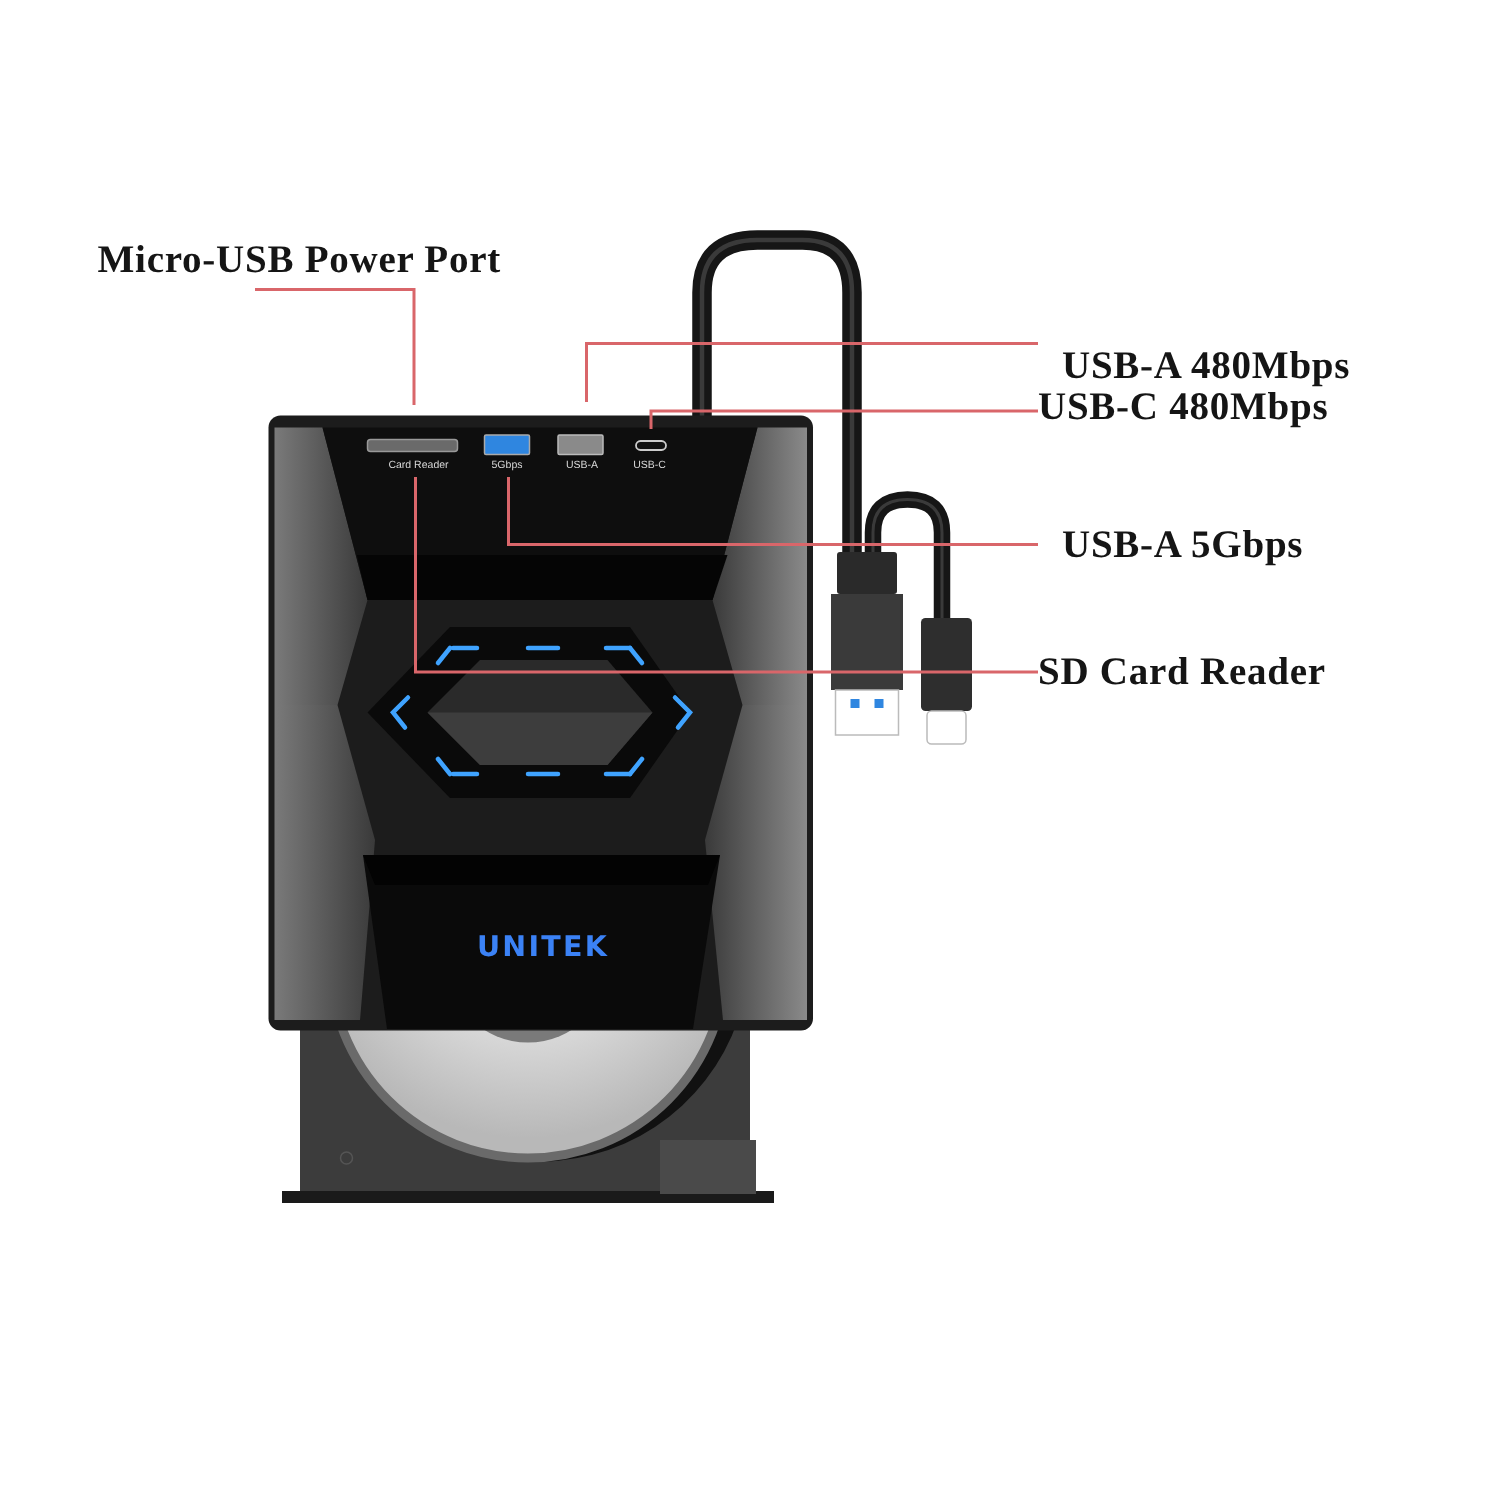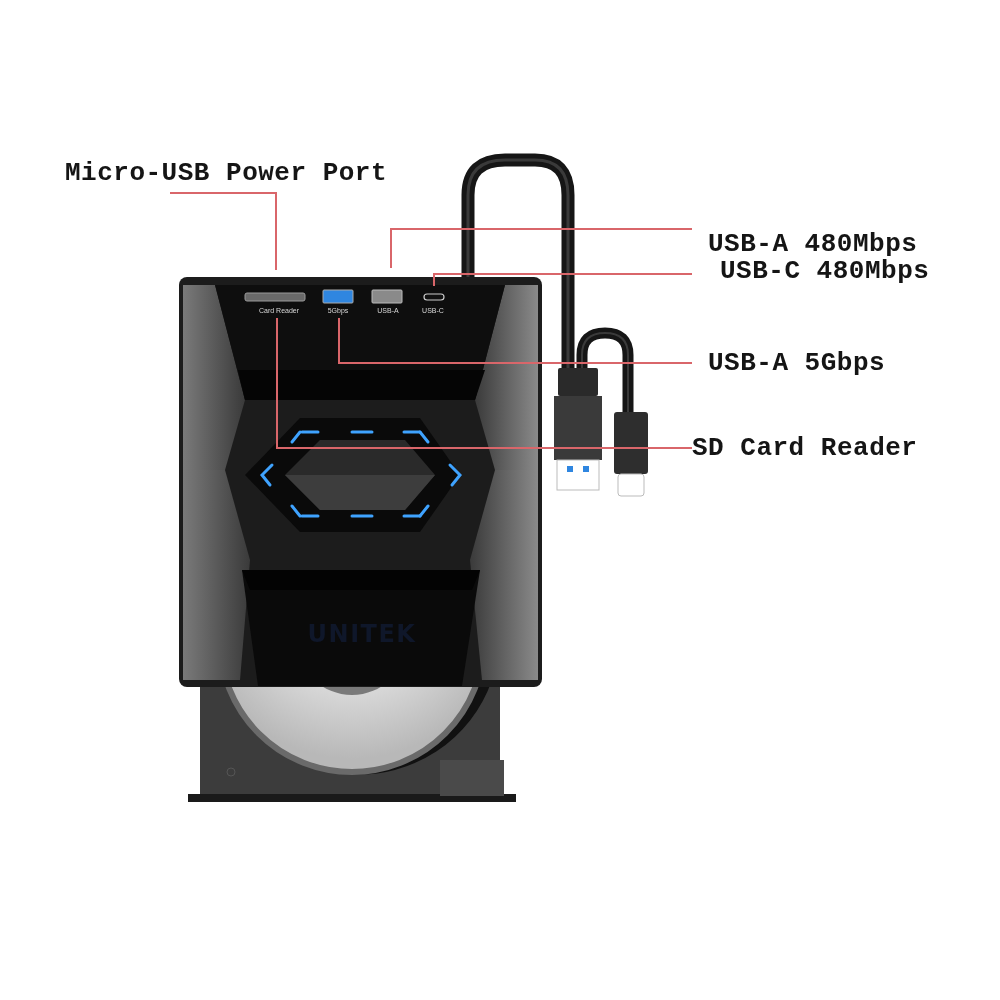--- a/index.html
+++ b/index.html
@@ -1,19 +1,19 @@
 <!DOCTYPE html>
 <html><head>
   <meta charset="utf-8">
   <style>
     html, body { margin: 0; padding: 0; background: #ffffff; }
     body { width: 1000px; height: 1000px; position: relative; overflow: hidden; font-family: "DejaVu Sans", sans-serif; }
     .callout-label {
       position: absolute;
-      font-family: Liberation Mono, monospace;
+      font-family: Liberation Serif, serif;
       font-weight: bold;
       font-size: 26px;
       color: #151515;
       letter-spacing: 0.5px;
       white-space: nowrap;
       line-height: 1;
     }
     svg.scene { position: absolute; left: 0; top: 0; }
     .port-label {
       position: absolute;
@@ -23,22 +23,22 @@
       text-align: center;
       white-space: nowrap;
       transform: translateX(-50%);
     }
     .brand-logo {
       position: absolute;
       left: 362px; top: 620px;
       transform: translateX(-50%);
       font-family: "DejaVu Sans", sans-serif;
       font-weight: bold;
-      font-size: 24px;
-      color: #0f172a;
+      font-size: 19px;
+      color: #3b82f6;
       letter-spacing: 1.5px;
     }
   </style>
 </head>
 <body>
 
 <svg class="scene" width="1000" height="1000" viewBox="0 0 1000 1000" xmlns="http://www.w3.org/2000/svg">
   <defs>
     <linearGradient id="sideL" x1="0" x2="1" y1="0" y2="0">
       <stop offset="0" stop-color="#7a7a7a"></stop>
@@ -141,15 +141,15 @@
 
 <div class="port-label" style="left:279px; top:307px;">Card Reader</div>
 <div class="port-label" style="left:338px; top:307px;">5Gbps</div>
 <div class="port-label" style="left:388px; top:307px;">USB-A</div>
 <div class="port-label" style="left:433px; top:307px;">USB-C</div>
 
 <div class="brand-logo">UNITEK</div>
 
 <div class="callout-label" style="left:65px; top:160px;">Micro-USB Power Port</div>
 <div class="callout-label" style="left:708px; top:231px;">USB-A 480Mbps</div>
-<div class="callout-label" style="left:720px; top:258px;">USB-C 480Mbps</div>
+<div class="callout-label" style="left:692px; top:258px;">USB-C 480Mbps</div>
 <div class="callout-label" style="left:708px; top:350px;">USB-A 5Gbps</div>
 <div class="callout-label" style="left:692px; top:435px;">SD Card Reader</div>
 
 </body></html>

